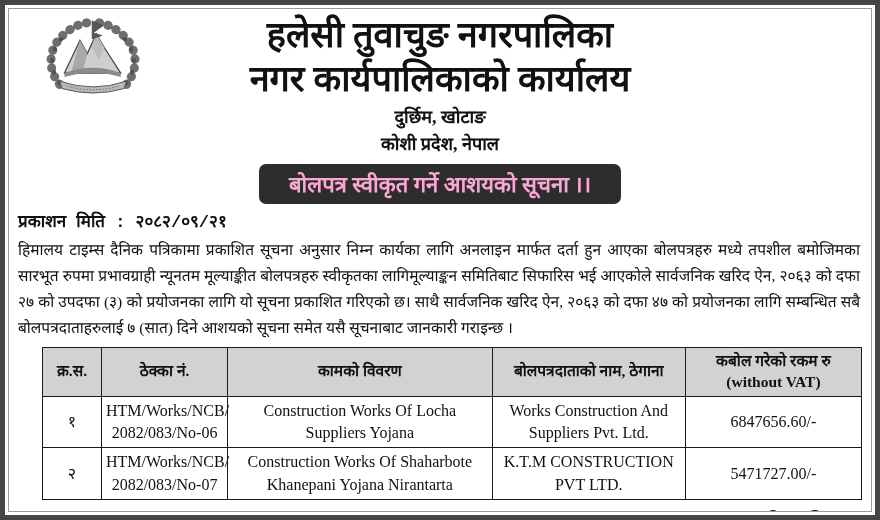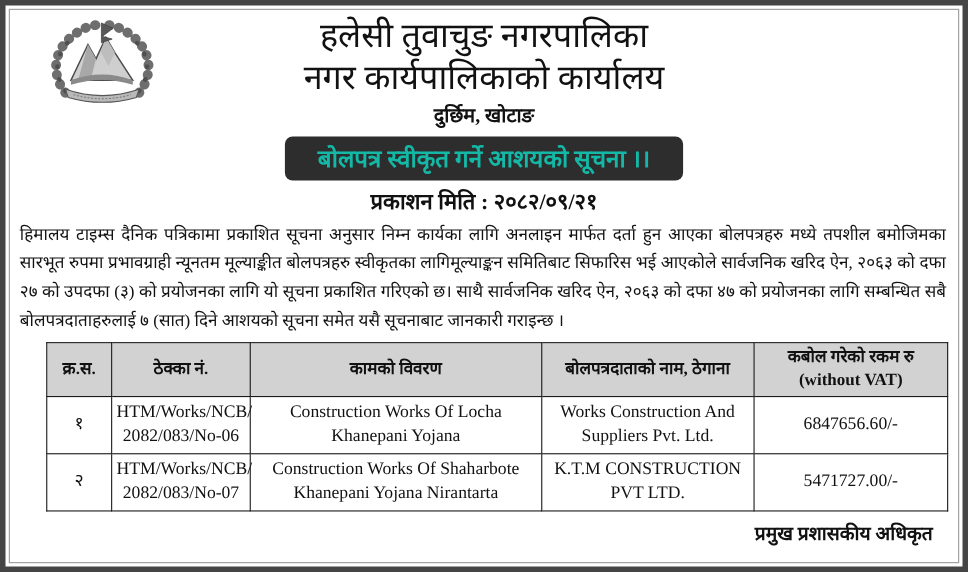--- a/index.html
+++ b/index.html
@@ -15,31 +15,31 @@
   .inner {
     width: 100%; height: 100%;
     border: 1px solid #9a9a9a;
     position: relative;
     padding: 5px 9px 4px 9px;
     overflow: hidden;
   }
   .header-block { position: relative; text-align: center; }
   .logo-wrap { position: absolute; left: 22px; top: 2px; width: 106px; height: 88px; }
   .logo-wrap svg { width: 100%; height: 100%; }
-  .title-main { font-size: 31px; font-weight: normal; line-height: 1.22; }
+  .title-main { font-size: 36px; font-weight: bold; line-height: 1.22; }
   .title-sub  { font-size: 18px; font-weight: bold; line-height: 1.3; margin-top: 4px; }
   .banner {
     display: block; width: fit-content;
     margin: 7px auto 5px auto;
-    background: #2d2d2d; color: #14b8a6;
+    background: #2d2d2d; color: #f9a8d4;
     font-size: 22px; font-weight: bold;
     padding: 4px 30px 6px 30px;
     border-radius: 7px;
   }
-  .pub-date { text-align: center; font-size: 20px; font-weight: bold; margin-bottom: 5px; }
+  .pub-date { text-align: left; font-size: 17px; font-weight: bold; margin-bottom: 5px; font-family: Liberation Mono, monospace; }
   .body-text {
     font-size: 15.5px; line-height: 1.68;
     text-align: justify;
     margin: 2px 2px 6px 0;
   }
   table.bids {
     width: 820px;
     margin-left: 24px;
     border-collapse: collapse;
     table-layout: fixed;
@@ -91,20 +91,21 @@
 
           <path d="M64,2 L64,24 L76,20 L65,17 L77,8 Z" fill="#585858" stroke="#3c3c3c" stroke-width="0.8"></path>
 
           <path d="M24,76 Q65,90 106,76 L103,85 Q65,96 27,85 Z" fill="#b9b9b9" stroke="#555" stroke-width="1.2"></path>
           <path d="M33,82 Q65,91 97,82" fill="none" stroke="#666" stroke-width="1" stroke-dasharray="2 2"></path>
         </svg>
       </div>
       <div class="title-main">हलेसी तुवाचुङ नगरपालिका</div>
       <div class="title-main">नगर कार्यपालिकाको कार्यालय</div>
       <div class="title-sub">दुर्छिम, खोटाङ</div>
+      <div class="title-sub">कोशी प्रदेश, नेपाल</div>
     </div>
 
     <div class="banner">बोलपत्र स्वीकृत गर्ने आशयको सूचना ।।</div>
 
     <div class="pub-date">प्रकाशन मिति : २०८२/०९/२१</div>
 
     <div class="body-text">हिमालय टाइम्स दैनिक पत्रिकामा प्रकाशित सूचना अनुसार निम्न कार्यका लागि अनलाइन मार्फत दर्ता हुन आएका बोलपत्रहरु मध्ये तपशील बमोजिमका सारभूत रुपमा प्रभावग्राही न्यूनतम मूल्याङ्कीत बोलपत्रहरु स्वीकृतका लागिमूल्याङ्कन समितिबाट सिफारिस भई आएकोले सार्वजनिक खरिद ऐन, २०६३ को दफा २७ को उपदफा (३) को प्रयोजनका लागि यो सूचना प्रकाशित गरिएको छ। साथै सार्वजनिक खरिद ऐन, २०६३ को दफा ४७ को प्रयोजनका लागि सम्बन्धित सबै बोलपत्रदाताहरुलाई ७ (सात) दिने आशयको सूचना समेत यसै सूचनाबाट जानकारी गराइन्छ ।</div>
 
     <table class="bids">
       <colgroup>
@@ -126,21 +127,21 @@
           </th>
         </tr>
       </thead>
       <tbody>
         <tr>
           <td>१</td>
           <td>
             <div>HTM/Works/NCB/</div>
             <div>2082/083/No-06</div>
           </td>
-          <td>Construction Works Of Locha Khanepani Yojana</td>
+          <td>Construction Works Of Locha Suppliers Yojana</td>
           <td>Works Construction And Suppliers Pvt. Ltd.</td>
           <td>6847656.60/-</td>
         </tr>
         <tr>
           <td>२</td>
           <td>
             <div>HTM/Works/NCB/</div>
             <div>2082/083/No-07</div>
           </td>
           <td>Construction Works Of Shaharbote Khanepani Yojana Nirantarta</td>

